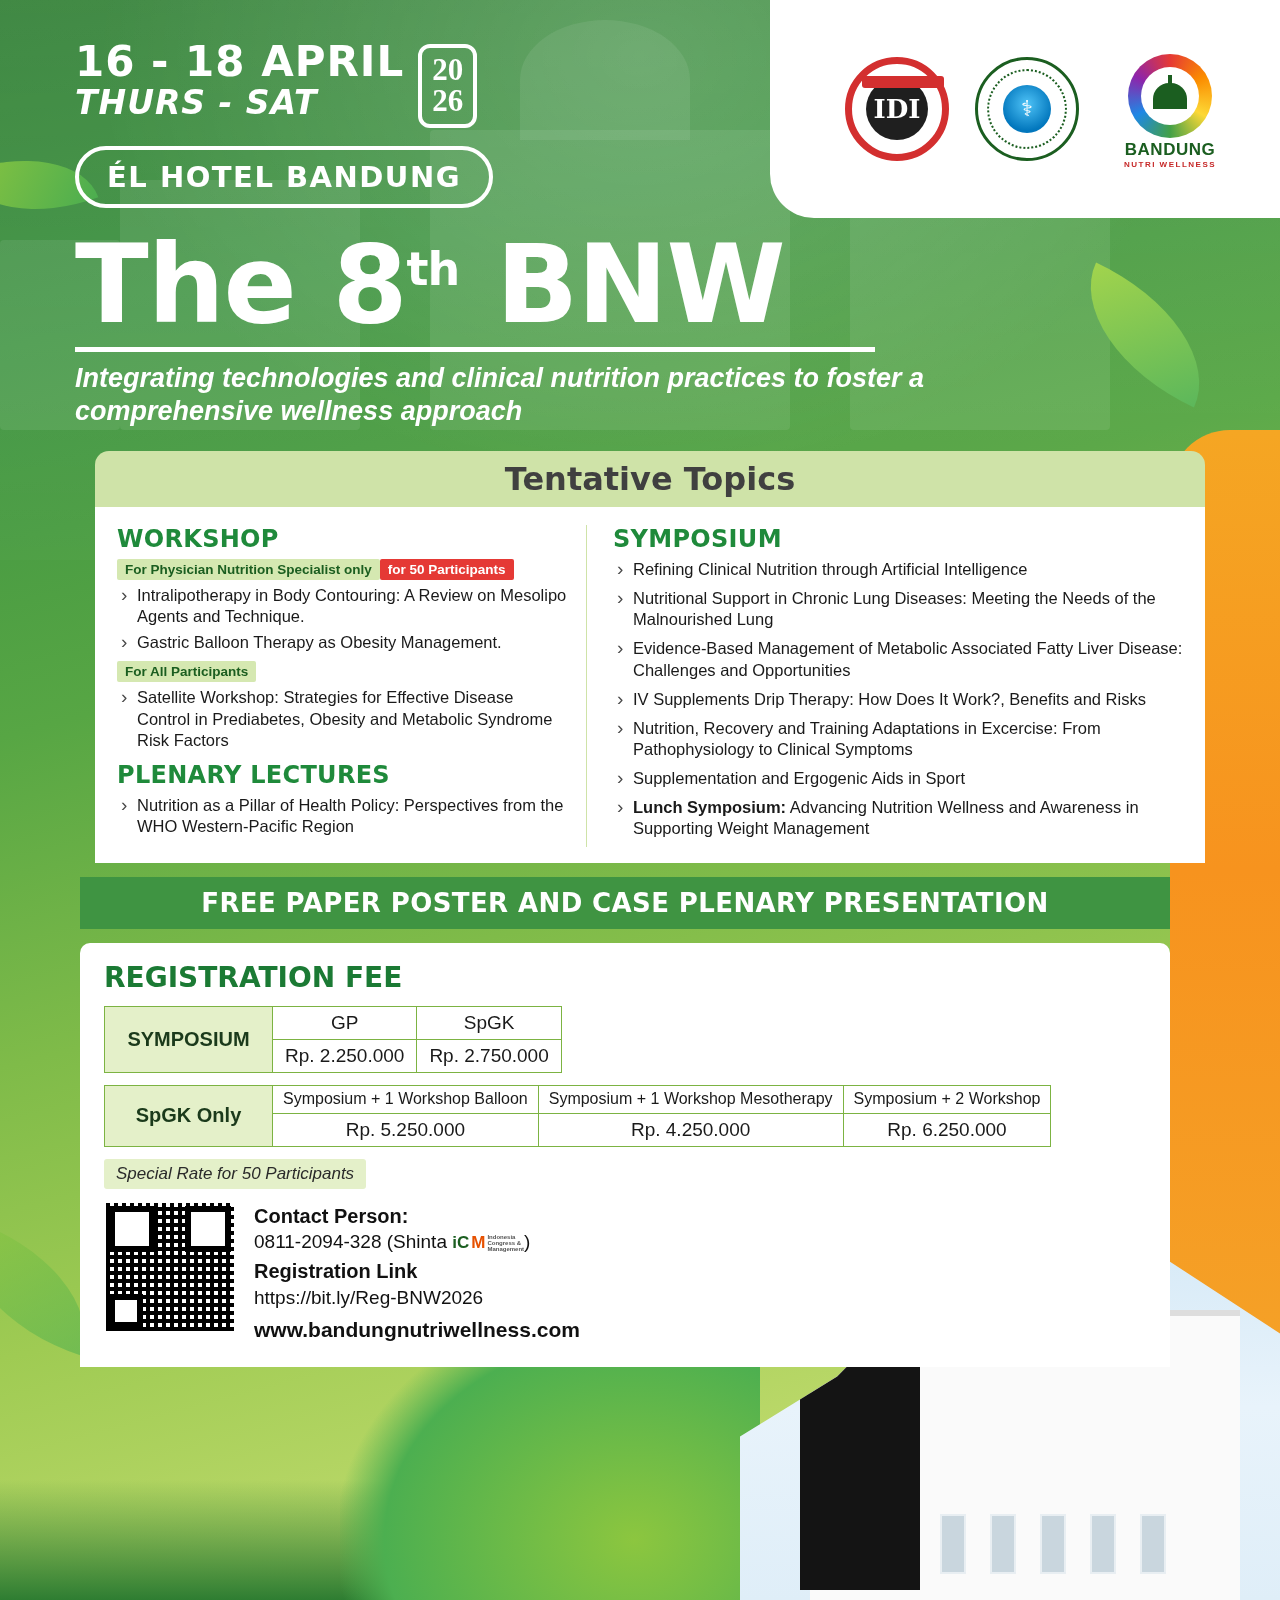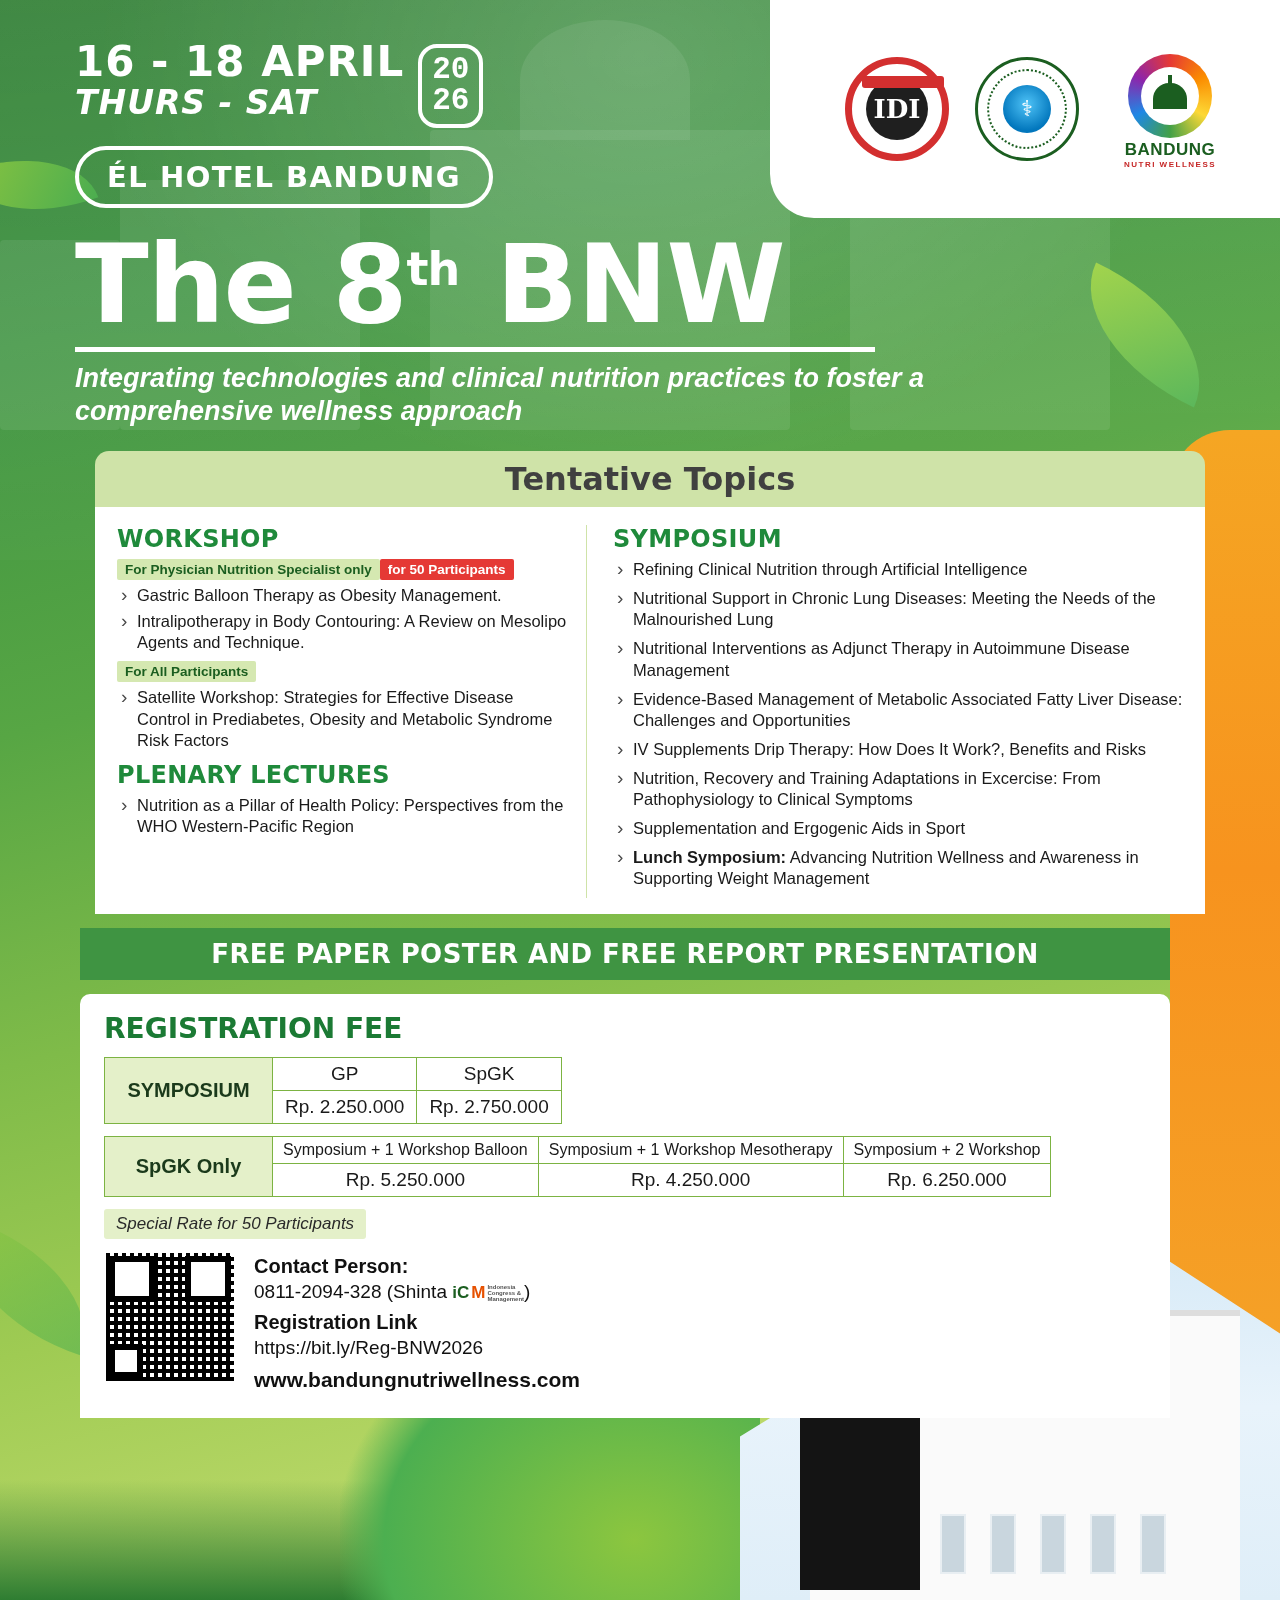--- a/index.html
+++ b/index.html
@@ -52,24 +52,24 @@
   .date-main {
     font-size: 42px; font-weight: bold; letter-spacing: 1px; line-height: 1.05;
     font-family: "DejaVu Sans", sans-serif;
   }
   .date-sub {
     font-size: 33px; font-weight: bold; font-style: italic; letter-spacing: 1px; line-height: 1.15;
     font-family: "DejaVu Sans", sans-serif;
   }
   .year-box {
     margin-top: 4px;
-    border: 4px solid #fff; border-radius: 19px;
+    border: 4px solid #fff; border-radius: 12px;
     color: #fff; font-size: 31px; font-weight: bold; line-height: 1.0;
     padding: 6px 10px 8px 10px; text-align: center;
-    font-family: Liberation Mono, monospace;
+    font-family: Liberation Serif, serif;
   }
   .venue-box {
     display: inline-block; margin-top: 18px;
     border: 4px solid #fff; border-radius: 38px;
     color: #fff; font-size: 29px; font-weight: bold; letter-spacing: 1.5px;
     padding: 10px 28px;
     font-family: "DejaVu Sans", sans-serif;
   }
   .title {
     margin-top: 26px; color: #fff;
@@ -359,54 +359,53 @@
     <div class="topics-head">Tentative Topics</div>
     <div class="topics-body">
 
       <div class="col-left">
         <div class="sec-title">WORKSHOP</div>
         <div class="tagrow">
           <span class="tag-green">For Physician Nutrition Specialist only</span>
           <span class="tag-red">for 50 Participants</span>
         </div>
         <ul class="items">
+          <li>Intralipotherapy in Body Contouring: A Review on Mesolipo Agents and Technique.</li>
           <li>Gastric Balloon Therapy as Obesity Management.</li>
-          <li>Intralipotherapy in Body Contouring: A Review on Mesolipo Agents and Technique.</li>
         </ul>
         <div class="tagrow">
           <span class="tag-green">For All Participants</span>
         </div>
         <ul class="items">
           <li>Satellite Workshop: Strategies for Effective Disease Control in Prediabetes, Obesity and Metabolic Syndrome Risk Factors</li>
         </ul>
 
         <div class="sec-title" style="margin-top:10px;">PLENARY LECTURES</div>
         <ul class="items">
           <li>Nutrition as a Pillar of Health Policy: Perspectives from the WHO Western-Pacific Region</li>
         </ul>
       </div>
 
       <div class="col-right">
         <div class="sec-title">SYMPOSIUM</div>
         <ul class="items">
           <li>Refining Clinical Nutrition through Artificial Intelligence</li>
           <li>Nutritional Support in Chronic Lung Diseases: Meeting the Needs of the Malnourished Lung</li>
-          <li>Nutritional Interventions as Adjunct Therapy in Autoimmune Disease Management</li>
           <li>Evidence-Based Management of Metabolic Associated Fatty Liver Disease: Challenges and Opportunities</li>
           <li>IV Supplements Drip Therapy: How Does It Work?, Benefits and Risks</li>
           <li>Nutrition, Recovery and Training Adaptations in Excercise: From Pathophysiology to Clinical Symptoms</li>
           <li>Supplementation and Ergogenic Aids in Sport</li>
           <li><b>Lunch Symposium:</b><span> Advancing Nutrition Wellness and Awareness in Supporting Weight Management</span></li>
         </ul>
       </div>
 
     </div>
   </div>
 
-  <div class="freepaper">FREE PAPER POSTER AND FREE REPORT PRESENTATION</div>
+  <div class="freepaper">FREE PAPER POSTER AND CASE PLENARY PRESENTATION</div>
 
   <div class="reg-card">
     <div class="reg-title">REGISTRATION FEE</div>
 
     <table class="fee">
       <tbody>
           <tr>
         <td class="lbl" rowspan="2">SYMPOSIUM</td>
         <td>GP</td>
         <td>SpGK</td>

